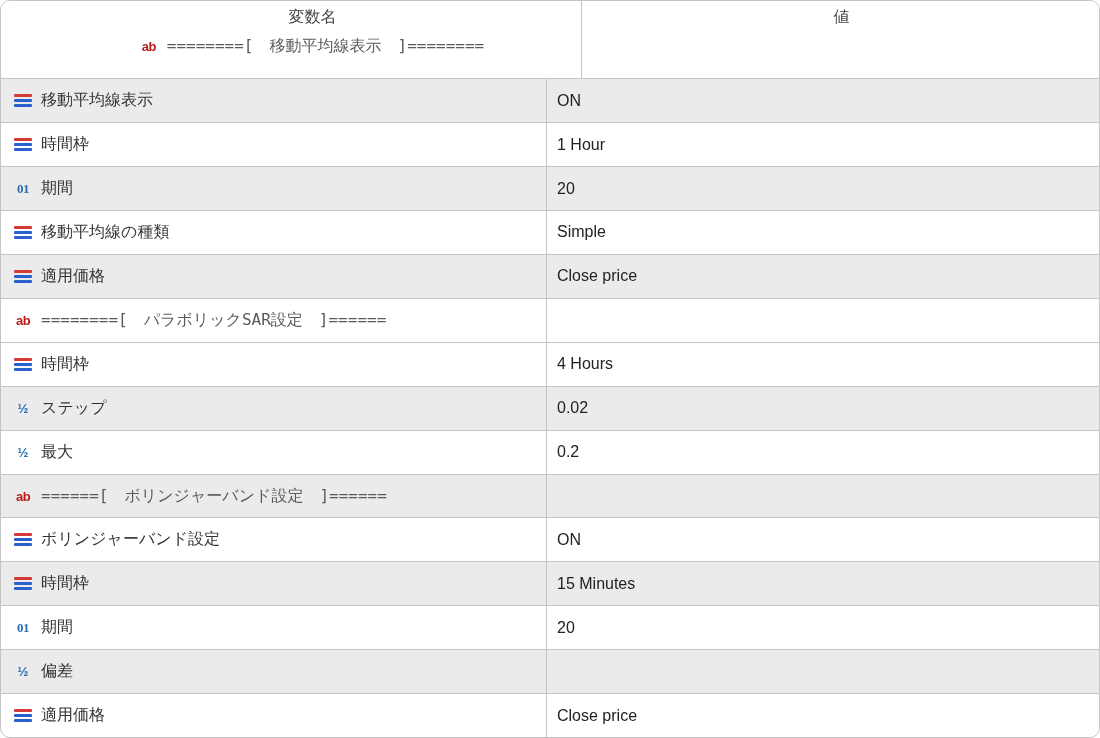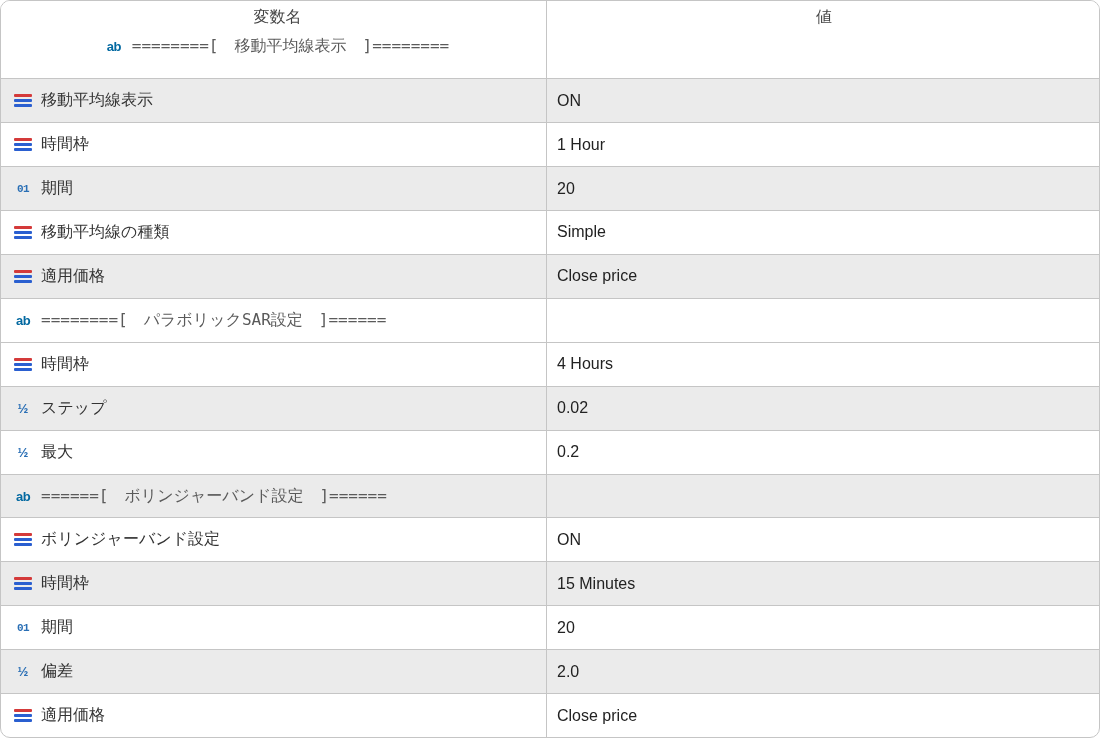--- a/index.html
+++ b/index.html
@@ -48,35 +48,36 @@
       height: 100%;
     }
     .icon {
       width: 20px;
       height: 16px;
       flex-shrink: 0;
       display: inline-flex;
       align-items: center;
       justify-content: center;
     }
-    .icon-ab { color: #0369a1; font-size: 13px; font-weight: bold; font-family: Arial, sans-serif; letter-spacing: -0.5px;}
+    .icon-ab { color: #b91c1c; font-size: 13px; font-weight: bold; font-family: Arial, sans-serif; letter-spacing: -0.5px;}
     .icon-enum { display: flex; flex-direction: column; gap: 2px; }
     .icon-enum span { display: block; width: 18px; height: 3px; border-radius: 1px; }
     .icon-enum .l1 { background: #d43a3a; }
     .icon-enum .l2 { background: #2a5fd0; }
     .icon-enum .l3 { background: #2a5fd0; }
-    .icon-int { color: #2a6fb5; font-size: 11px; font-weight: bold; font-family: Liberation Mono, monospace; letter-spacing: -0.5px;}
+    .icon-int { color: #2a6fb5; font-size: 13px; font-weight: bold; font-family: Liberation Serif, serif; letter-spacing: -0.5px;}
     .icon-frac { color: #2a6fb5; font-size: 13px; font-weight: bold; font-family: Arial, sans-serif; }
     .header-top {
       display: flex;
       flex-direction: column;
       justify-content: flex-start;
       padding-top: 6px;
       height: 100%;
       gap: 8px;
+      margin-left: 35px;
     }
     .header-value-wrap {
       display: flex;
       flex-direction: column;
       justify-content: flex-start;
       padding-top: 6px;
       height: 100%;
     }
     .header-label { color: #444; font-size: 16px; padding-left: 2px; }
     .section-label {
@@ -262,23 +263,20 @@
     <div class="cell-value">
         <span>20</span>
       </div>
   </div>
 
   <div class="row shaded">
     <div class="cell-name">
       <span class="icon icon-frac">½</span>
       <span class="name-text">偏差</span>
     </div>
-    <div class="cell-value">
-        <span>2.0</span>
-      </div>
   </div>
 
   <div class="row">
     <div class="cell-name">
       <span class="icon icon-enum">
           <span class="l1"></span>
           <span class="l2"></span>
           <span class="l3"></span>
         </span>
       <span class="name-text">適用価格</span>

